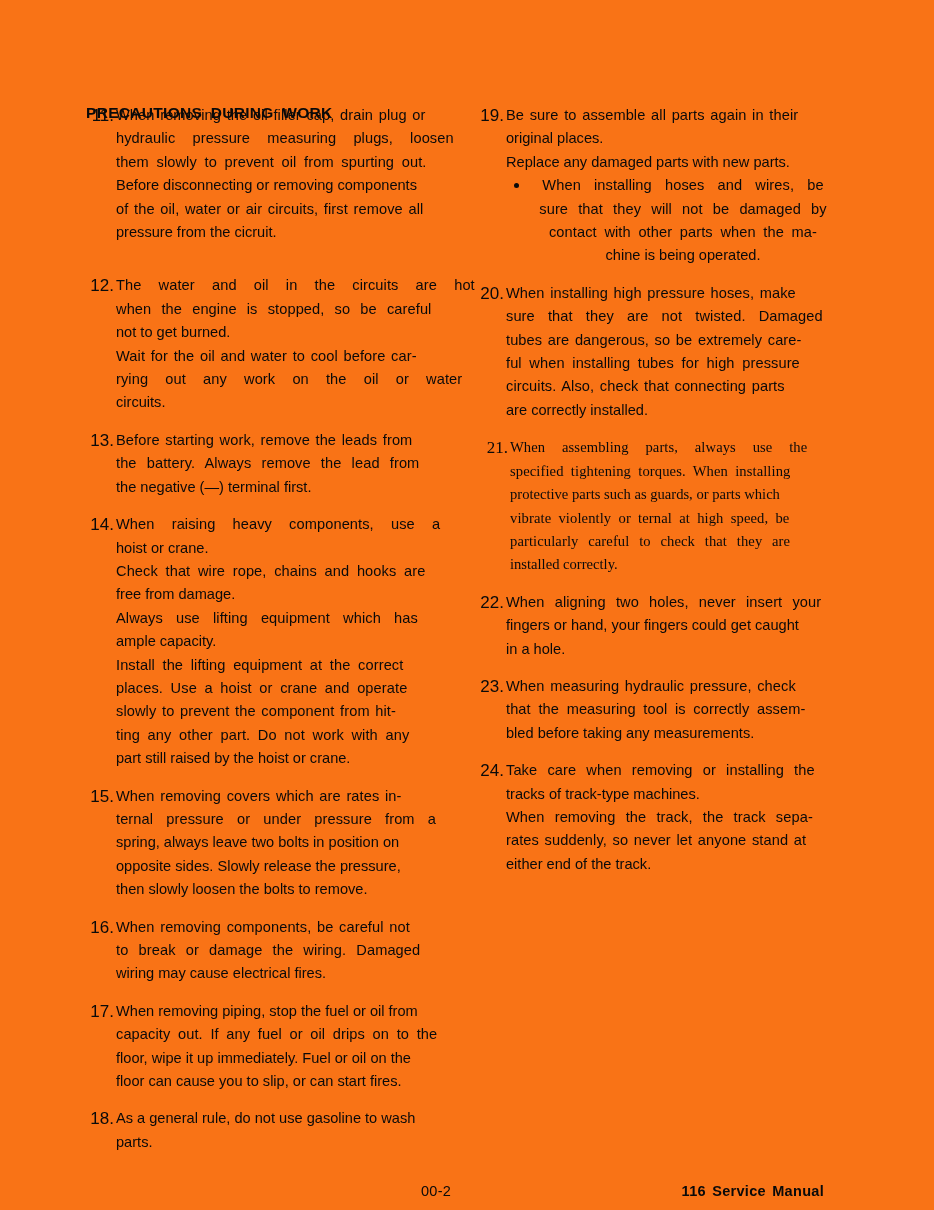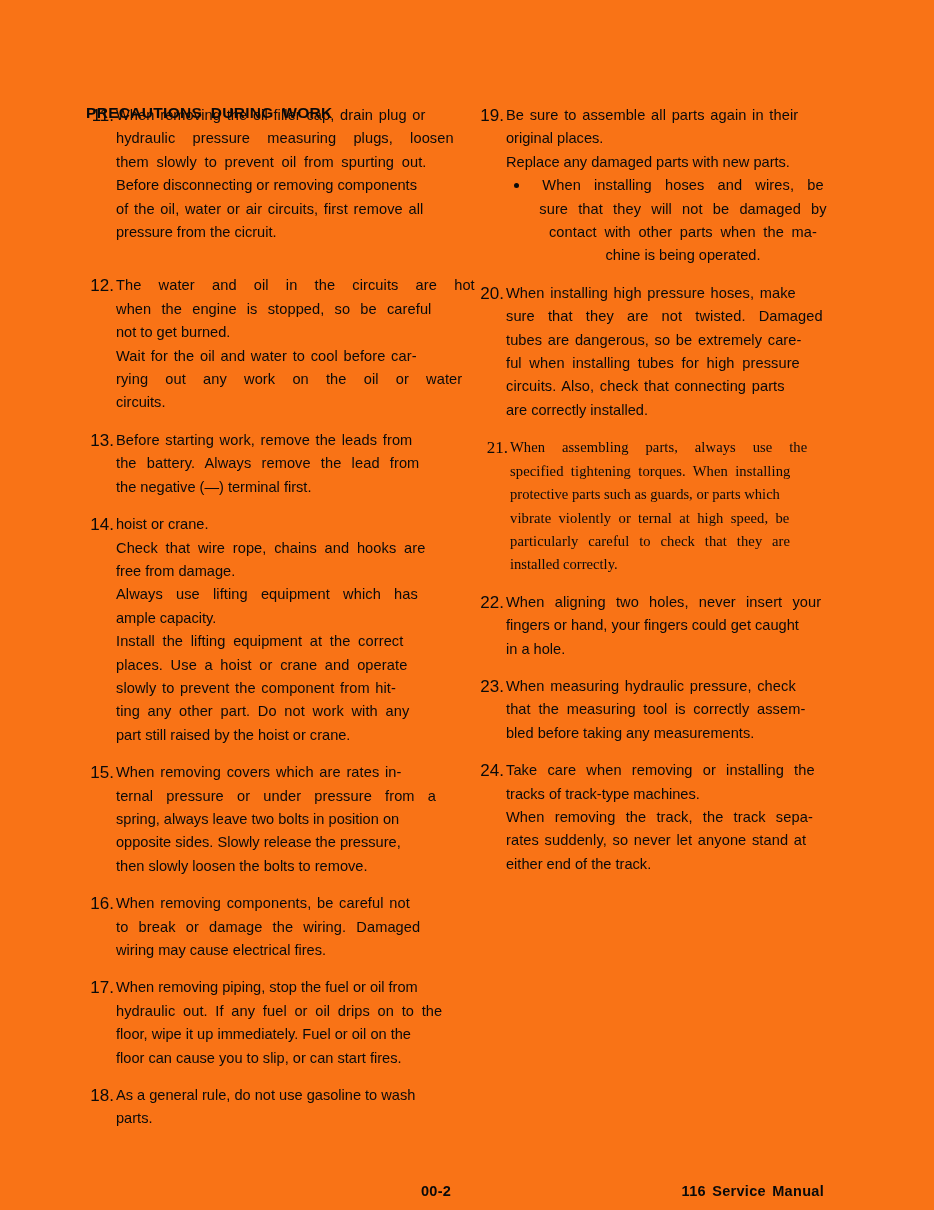--- a/index.html
+++ b/index.html
@@ -100,21 +100,21 @@
 
   .gap-large { margin-bottom: 30px; }
   .gap-medium { margin-bottom: 22px; }
 
   
   .footer-page {
     position: absolute;
     left: 421px;
     top: 1183px;
     font-size: 14.5px;
-    font-weight: bold;
+    font-weight: normal;
     letter-spacing: 0.3px;
     color: #0a0a0a;
   }
   .footer-manual {
     position: absolute;
     right: 110px;
     top: 1183px;
     font-size: 14.5px;
     font-weight: bold;
     letter-spacing: 0.3px;
@@ -161,20 +161,21 @@
       <div class="item-body">
         <div class="line j1">Before starting work, remove the leads from</div>
         <div class="line j3">the battery. Always remove the lead from</div>
         <div class="line tight">the negative (—) terminal first.</div>
       </div>
     </div>
 
     <div class="item">
       <div class="item-number">14.</div>
       <div class="item-body">
+        <div class="line j5">When raising heavy components, use a</div>
         <div class="line tight">hoist or crane.</div>
         <div class="line j2">Check that wire rope, chains and hooks are</div>
         <div class="line tight">free from damage.</div>
         <div class="line j4">Always use lifting equipment which has</div>
         <div class="line tight">ample capacity.</div>
         <div class="line j2">Install the lifting equipment at the correct</div>
         <div class="line j2">places. Use a hoist or crane and operate</div>
         <div class="line j1">slowly to prevent the component from hit-</div>
         <div class="line j2">ting any other part. Do not work with any</div>
         <div class="line tight">part still raised by the hoist or crane.</div>
@@ -198,21 +199,21 @@
         <div class="line j1">When removing components, be careful not</div>
         <div class="line j3">to break or damage the wiring. Damaged</div>
         <div class="line tight">wiring may cause electrical fires.</div>
       </div>
     </div>
 
     <div class="item">
       <div class="item-number">17.</div>
       <div class="item-body">
         <div class="line tight">When removing piping, stop the fuel or oil from</div>
-        <div class="line j2">hydraulic out. If any fuel or oil drips on to the</div>
+        <div class="line j2">capacity out. If any fuel or oil drips on to the</div>
         <div class="line tight">floor, wipe it up immediately. Fuel or oil on the</div>
         <div class="line tight">floor can cause you to slip, or can start fires.</div>
       </div>
     </div>
 
     <div class="item gap-medium">
       <div class="item-number">18.</div>
       <div class="item-body">
         <div class="line tight">As a general rule, do not use gasoline to wash</div>
         <div class="line tight">parts.</div>

